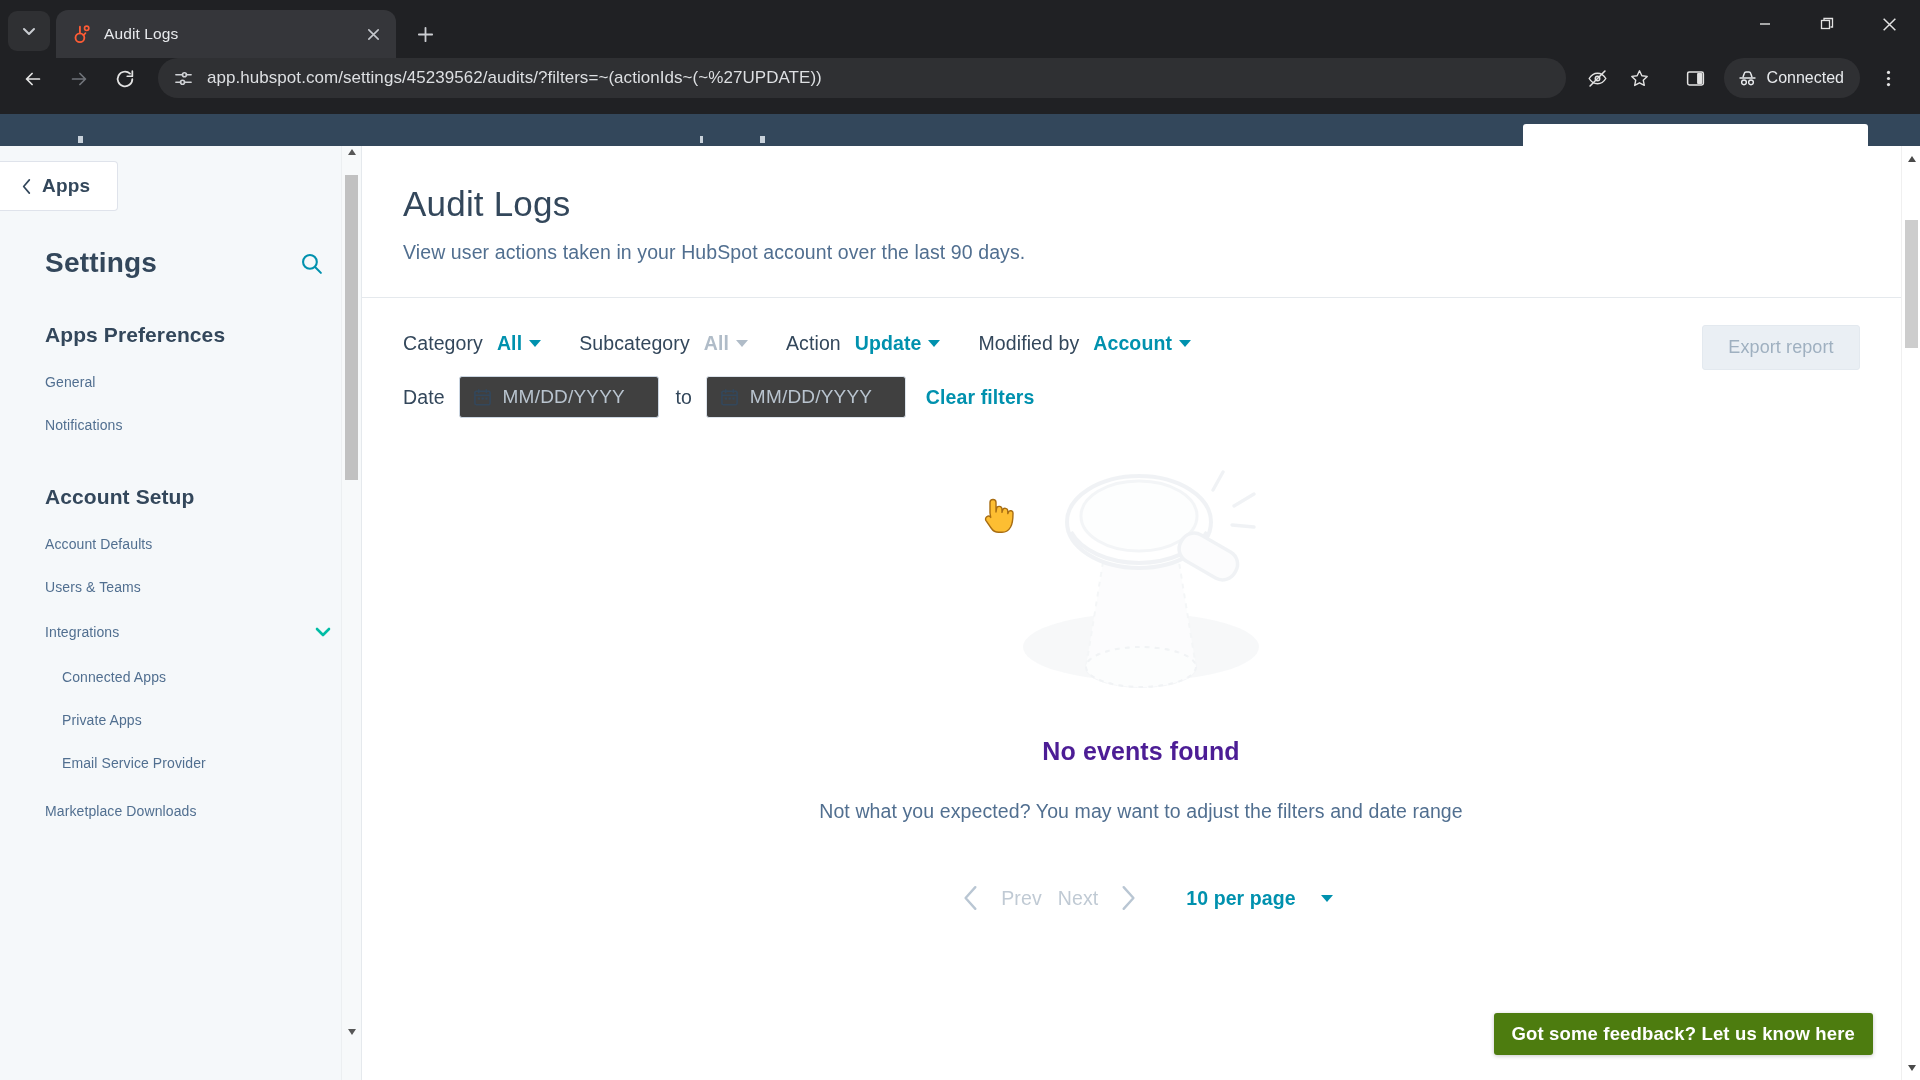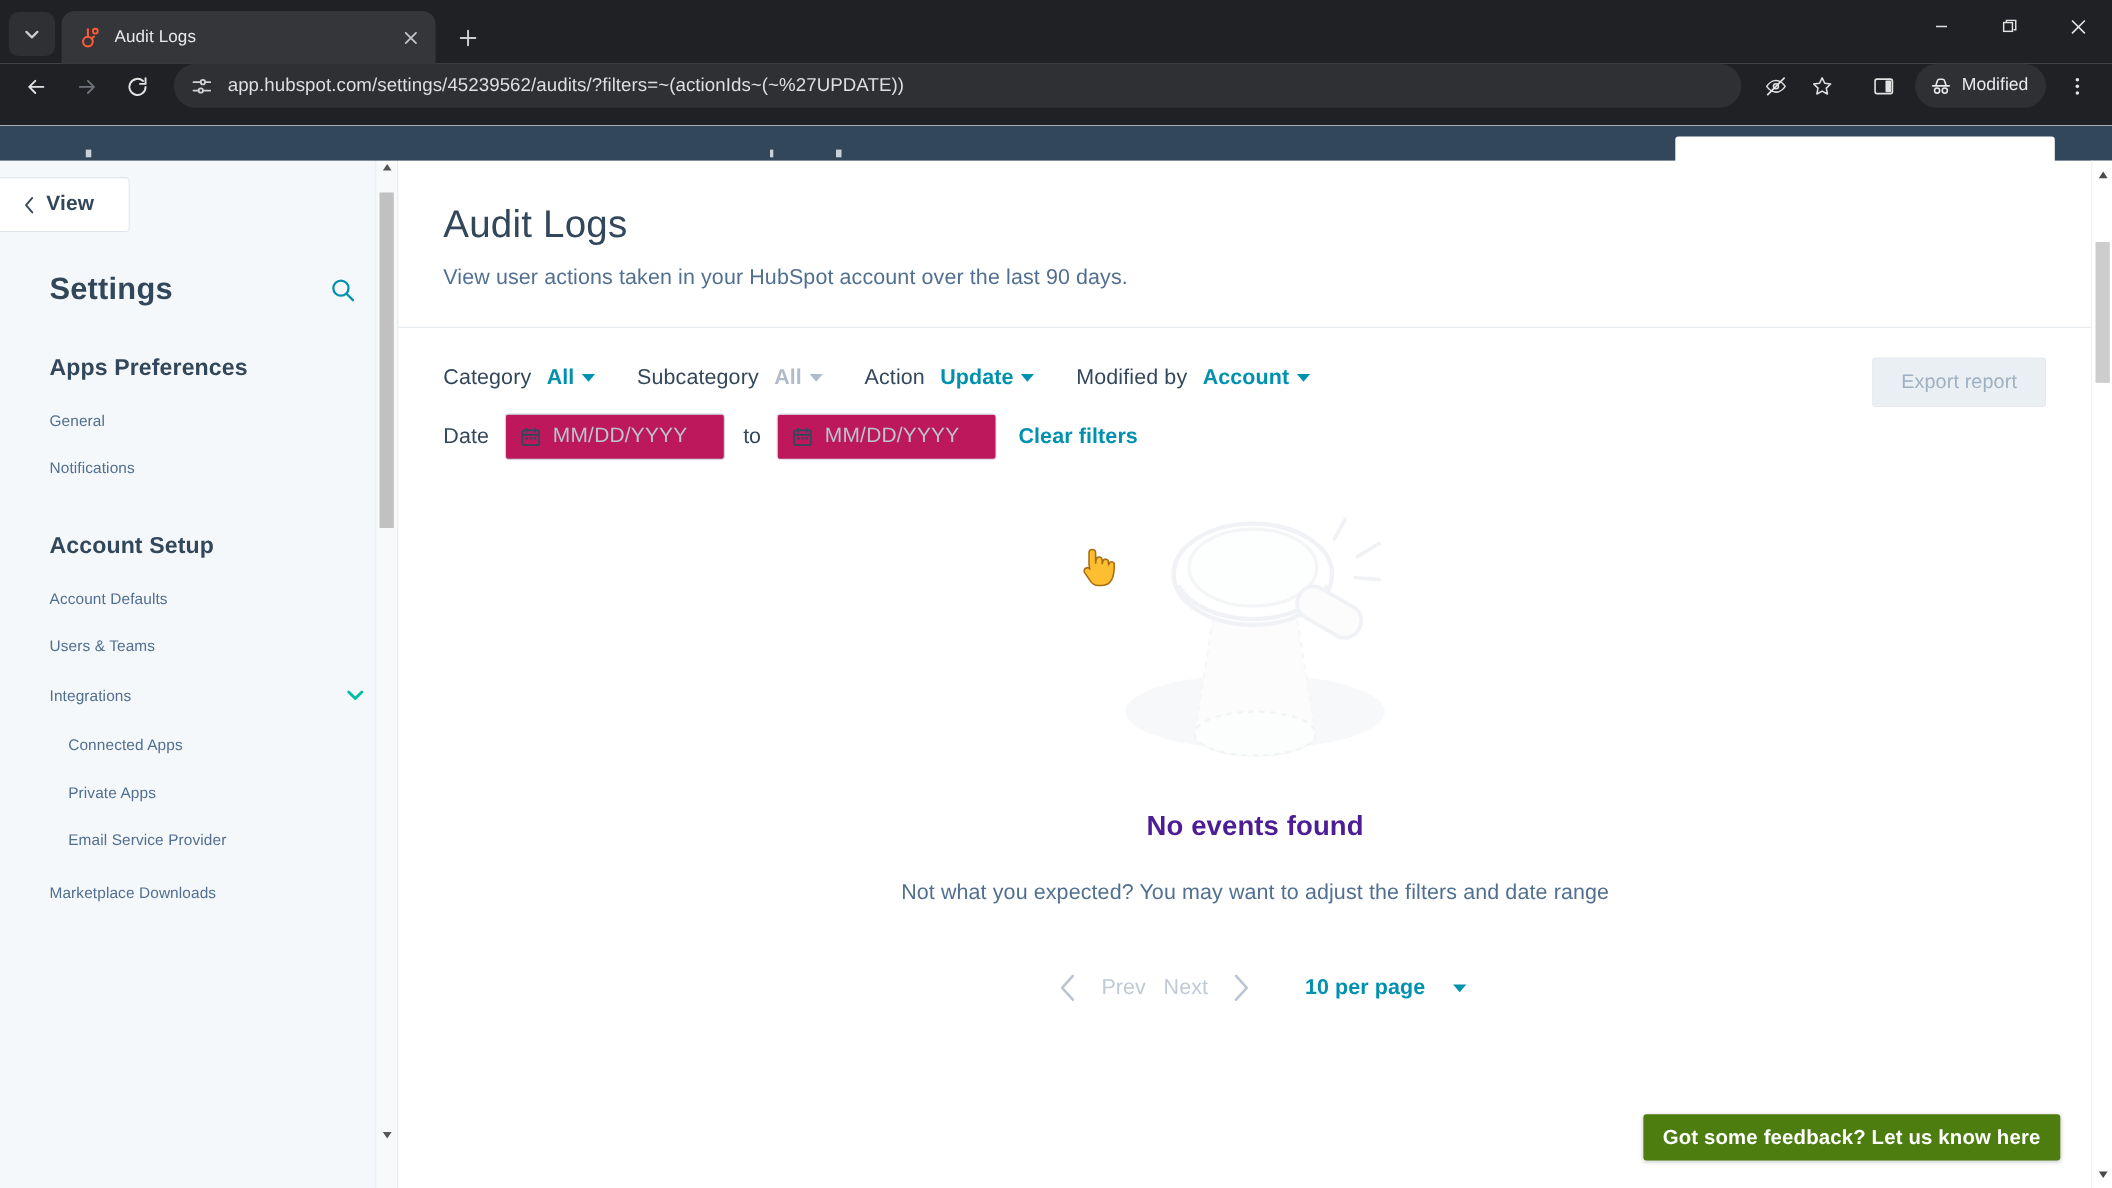--- a/index.html
+++ b/index.html
@@ -135,21 +135,21 @@
   .fselect {
     display: flex; align-items: center; gap: 7px; margin: 0 38px 0 14px;
     font-size: 19.5px; font-weight: bold; color: #0091ae; letter-spacing: .1px;
   }
   .fselect.muted { color: #b0bcc8; }
   .caret { width: 0; height: 0; border-left: 6px solid transparent; border-right: 6px solid transparent;
            border-top: 7px solid currentColor; }
 
   .date-input {
     width: 200px; height: 42px; border: 1px solid #cbd6e2; border-radius: 3px;
-    background: #be185d; display: flex; align-items: center; gap: 11px; padding-left: 13px;
+    background: #404040; display: flex; align-items: center; gap: 11px; padding-left: 13px;
     margin-left: 14px;
   }
   .date-input.second { border-color: #dde4ec; }
   .date-ph { font-size: 19px; color: #b9c4cf; letter-spacing: .2px; }
   .to-lbl { font-size: 19.5px; color: #33475b; margin-left: 17px; }
   .clear-filters {
     margin-left: 20px; font-size: 19.5px; font-weight: bold; color: #0091ae; letter-spacing: .1px;
   }
 
   .export-btn {
@@ -299,21 +299,21 @@
       </div>
       <div class="incognito-pill">
         <span style="display:flex;">
           <svg width="21" height="21" viewBox="0 0 24 24">
             <path d="M7 10l1.4-4a2 2 0 0 1 1.9-1.4h3.4A2 2 0 0 1 15.6 6L17 10" fill="none" stroke="currentColor" stroke-width="1.7" stroke-linecap="round" stroke-linejoin="round"></path>
             <path d="M3.5 11.4h17" stroke="currentColor" stroke-width="1.8" stroke-linecap="round"></path>
             <circle cx="8" cy="16.4" r="2.7" fill="none" stroke="currentColor" stroke-width="1.6"></circle>
             <circle cx="16" cy="16.4" r="2.7" fill="none" stroke="currentColor" stroke-width="1.6"></circle>
           </svg>
         </span>
-        <span>Modified</span>
+        <span>Connected</span>
       </div>
       <div class="toolbtn" style="margin-left:6px;">
         <svg width="19" height="19" viewBox="0 0 20 20">
             <circle cx="10" cy="3.6" r="1.7" fill="currentColor"></circle>
             <circle cx="10" cy="10" r="1.7" fill="currentColor"></circle>
             <circle cx="10" cy="16.4" r="1.7" fill="currentColor"></circle>
           </svg>
       </div>
     </div>
   </div>
@@ -327,21 +327,21 @@
       <div class="hs-search"></div>
     </div>
 
     <div class="sidebar">
       <div class="back-btn">
         <span style="display:flex;">
           <svg width="13" height="17" viewBox="0 0 12 18">
               <path d="M9 2L3 9l6 7" fill="none" stroke="currentColor" stroke-width="1.8" stroke-linecap="round" stroke-linejoin="round"></path>
             </svg>
         </span>
-        <span>View</span>
+        <span>Apps</span>
       </div>
 
       <div class="settings-head">
         <span class="settings-title">Settings</span>
         <span class="search-icon-btn">
           <svg width="25" height="25" viewBox="0 0 24 24">
               <circle cx="10.5" cy="10.5" r="6.6" fill="none" stroke="currentColor" stroke-width="2"></circle>
               <path d="M15.4 15.4L21 21" stroke="currentColor" stroke-width="2" stroke-linecap="round"></path>
             </svg>
         </span>

